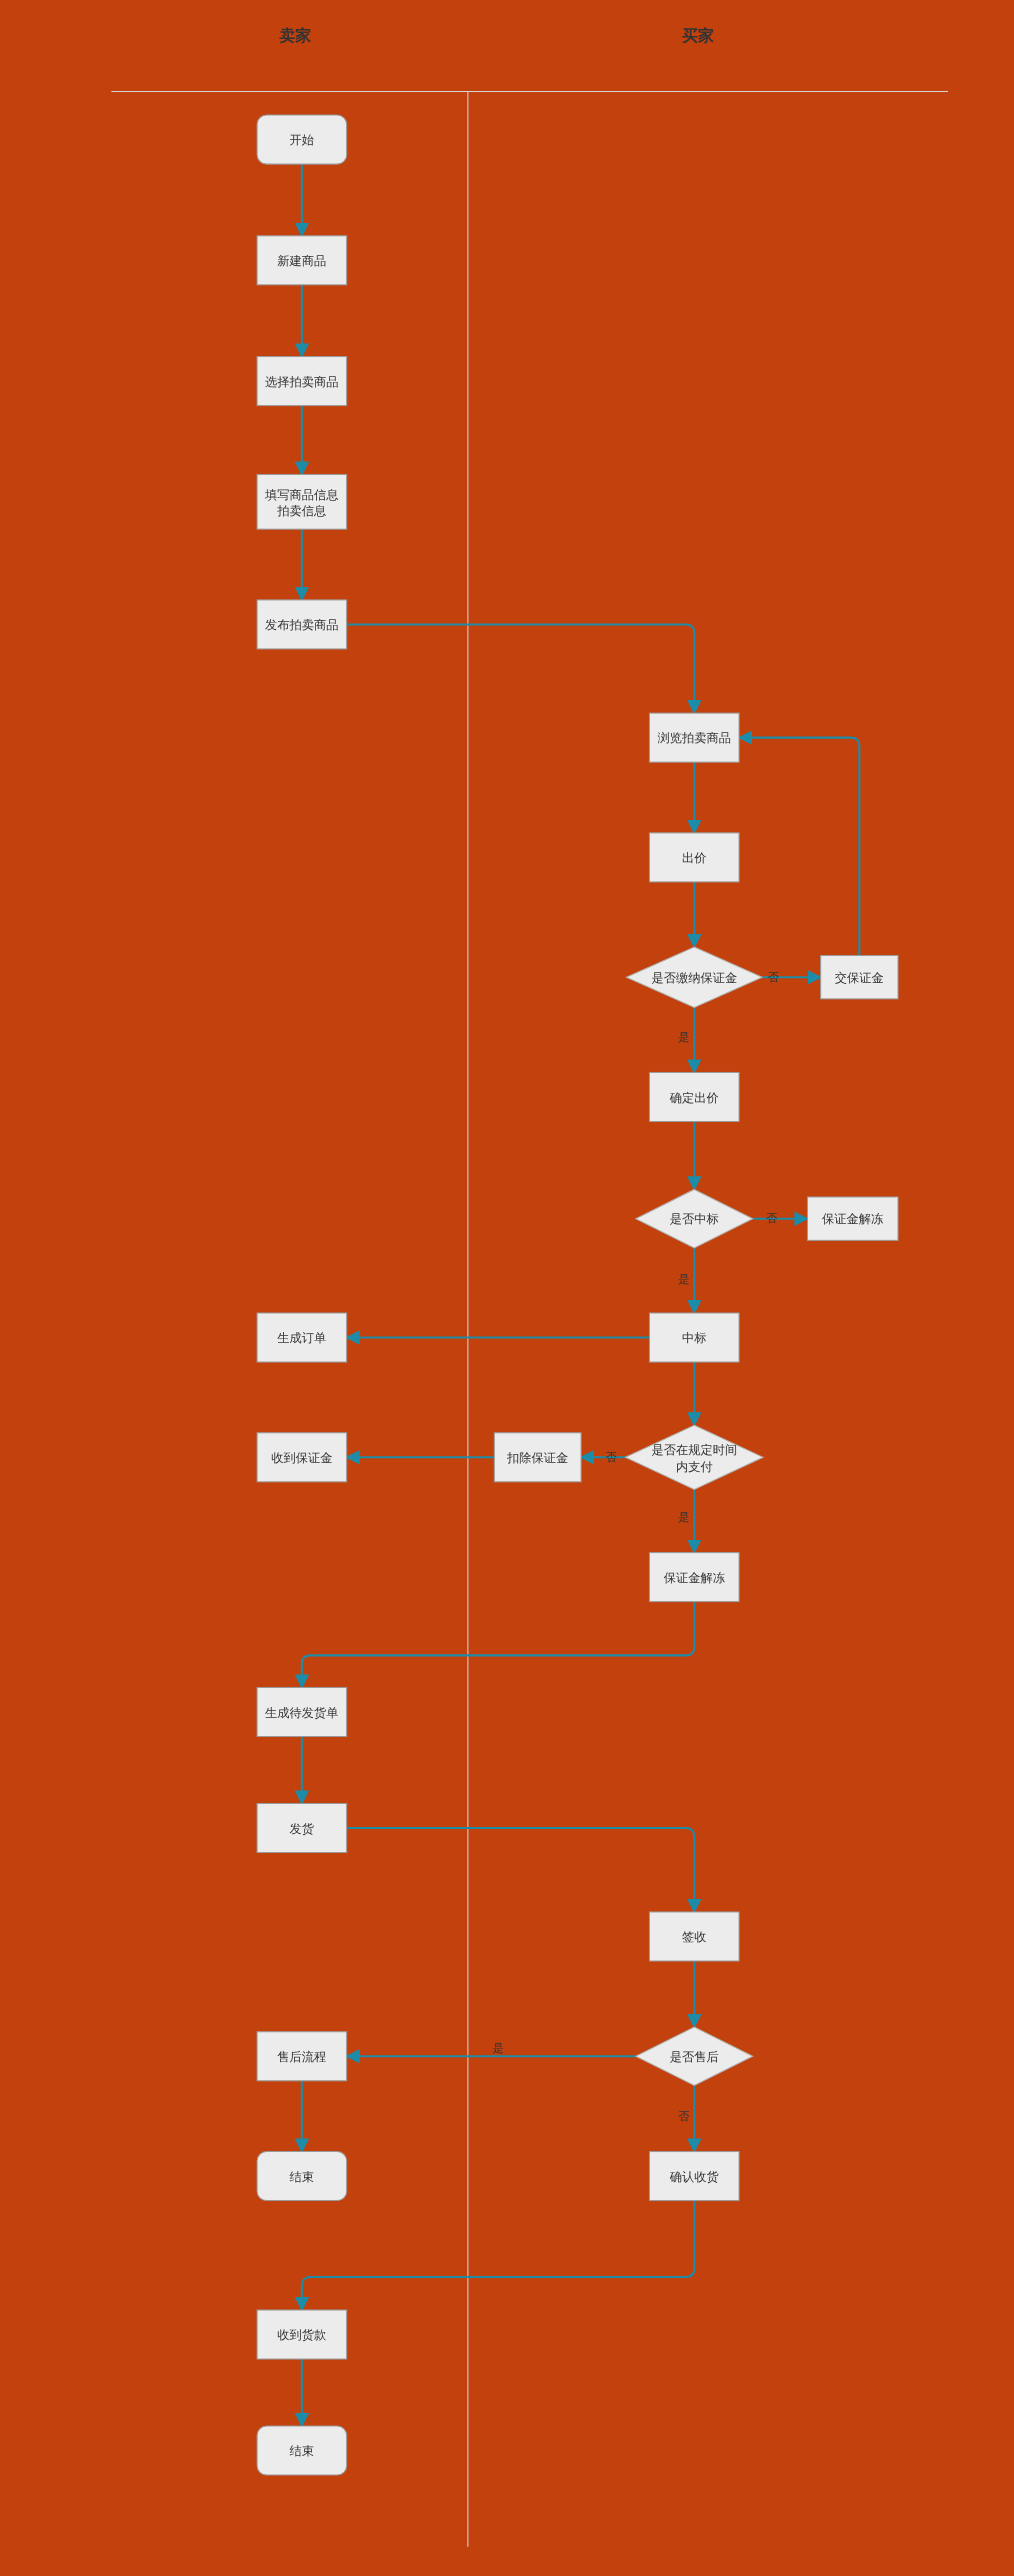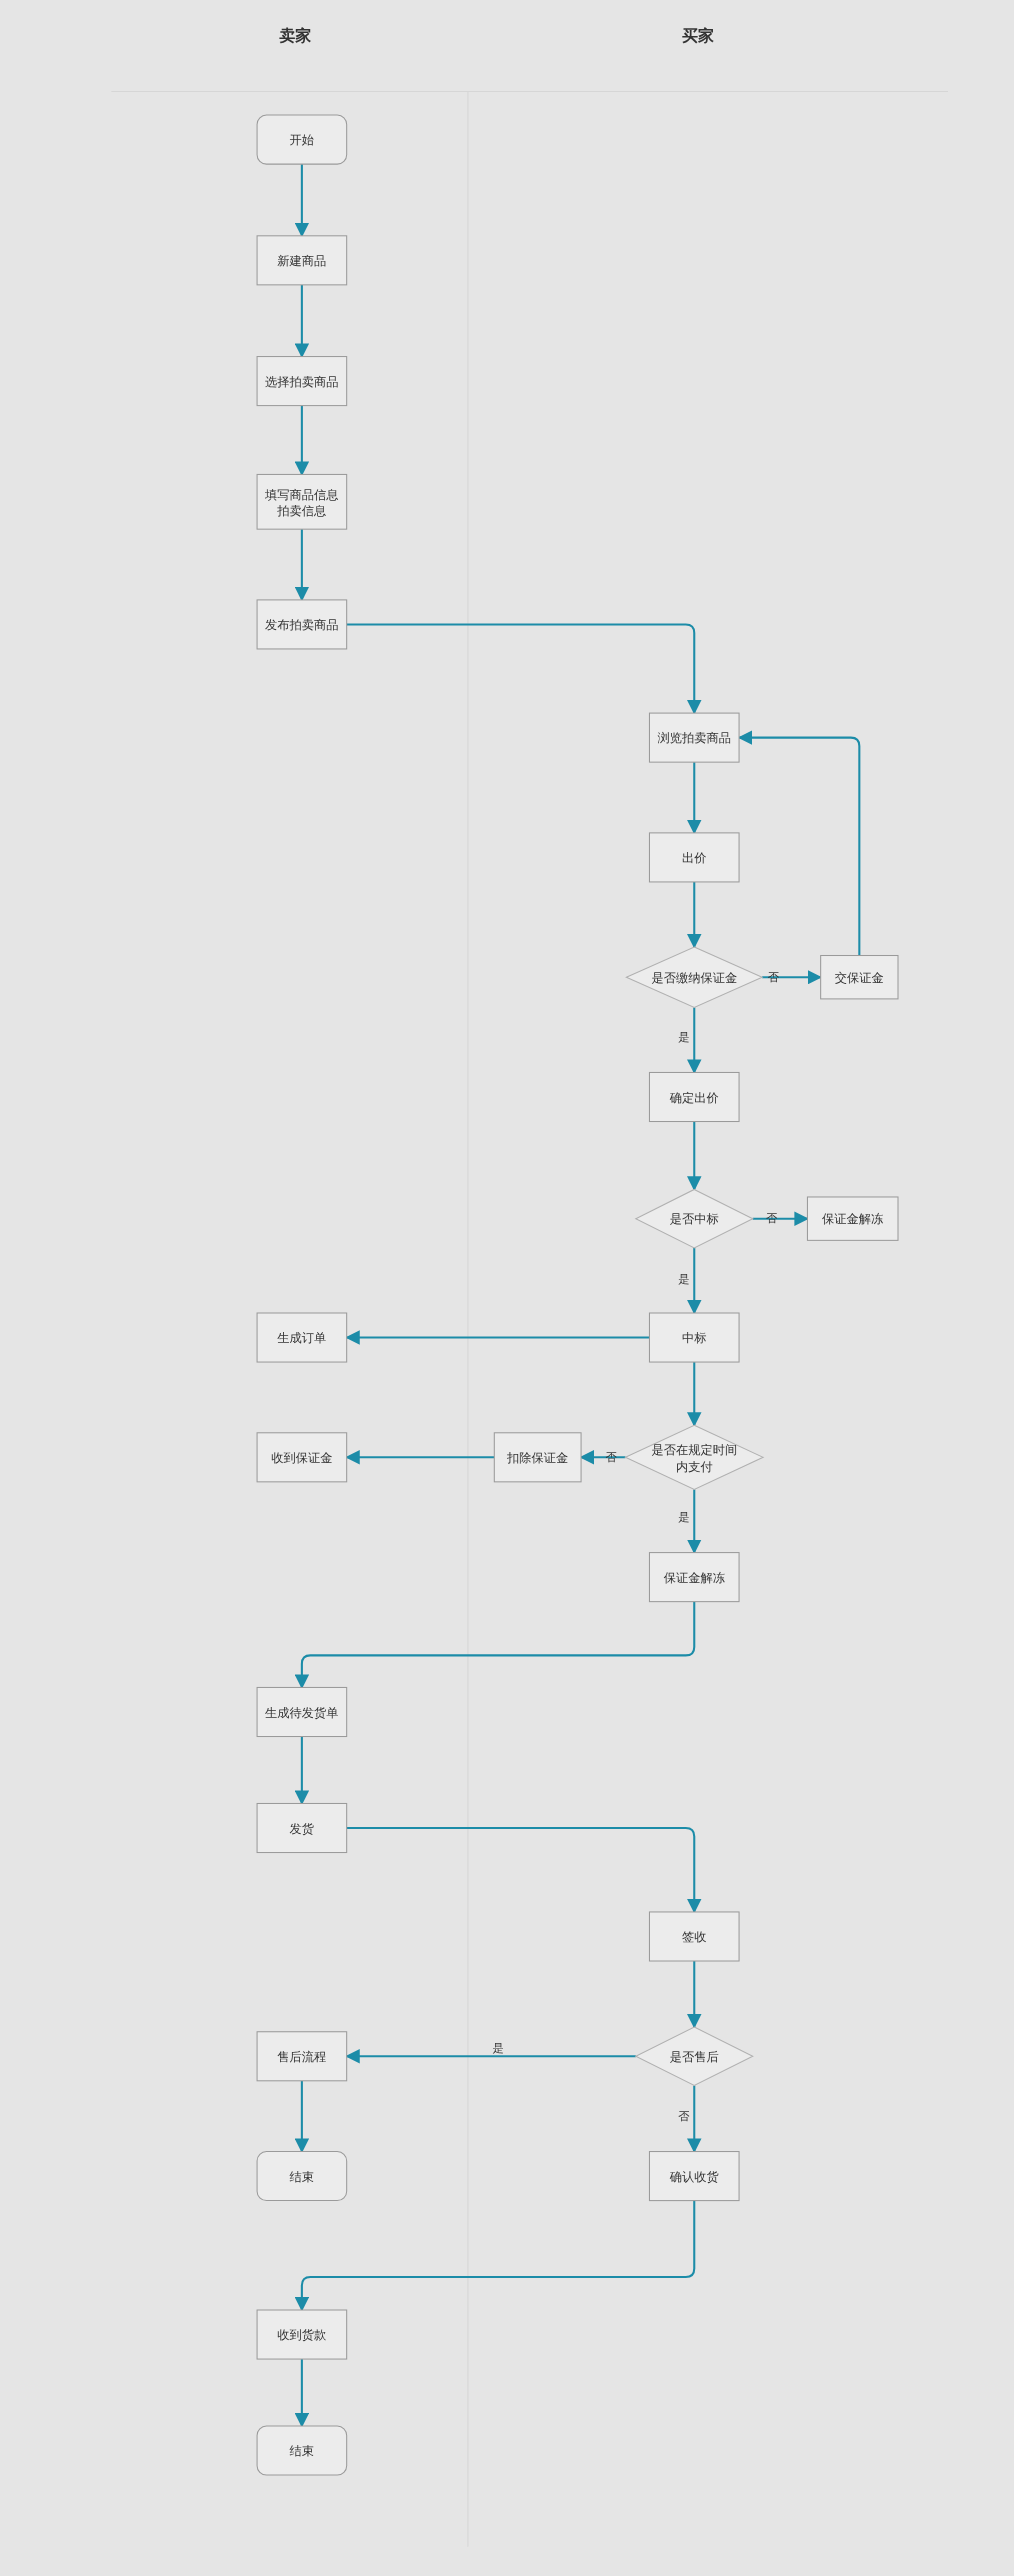--- a/index.html
+++ b/index.html
@@ -1,17 +1,17 @@
 <!DOCTYPE html>
 <html style="font-size:15px"><head>
 <meta charset="utf-8">
 <style>
   html,body{margin:0;padding:0;background:#ffffff;}
   body{font-family:"Liberation Sans","DejaVu Sans",sans-serif;}
-  #stage{position:relative;width:1015px;height:2576px;background:#e5e5e5;overflow:hidden;}
+  #stage{position:relative;width:1015px;height:2576px;background:#c2410c;overflow:hidden;}
   svg{position:absolute;left:0;top:0;width:1015px;height:2576px;}
   .lane-title{font-size:17px;font-weight:bold;fill:#333333;text-anchor:middle;
               font-family:"Liberation Sans","DejaVu Sans",sans-serif;}
   .node-label{font-size:13px;fill:#333333;text-anchor:middle;
               font-family:"Liberation Sans","DejaVu Sans",sans-serif;}
   .edge-label{font-size:12px;fill:#333333;text-anchor:middle;
               font-family:"Liberation Sans","DejaVu Sans",sans-serif;}
   .shp{fill:#ececec;stroke:#9a9a9a;stroke-width:1.1;}
   .shp-diamond{fill:#ececec;stroke:#b0b0b0;stroke-width:1.1;}
   .flow{fill:none;stroke:#1c8ca8;stroke-width:2.2;}

